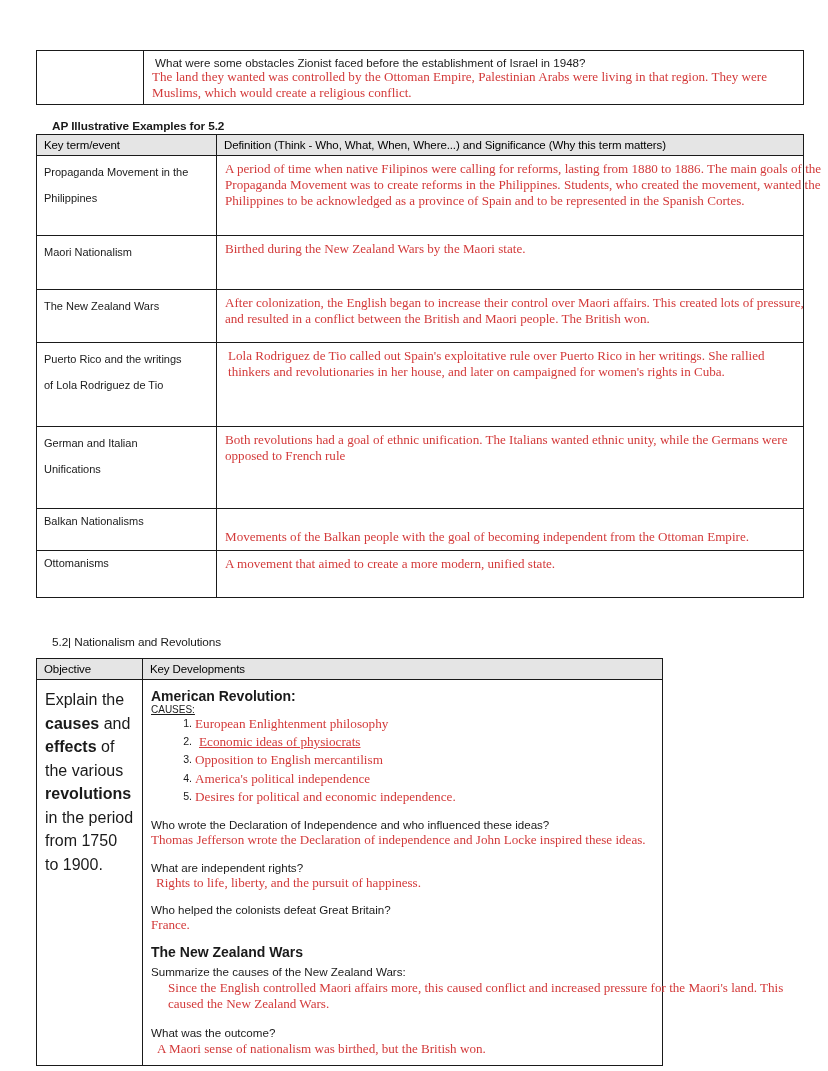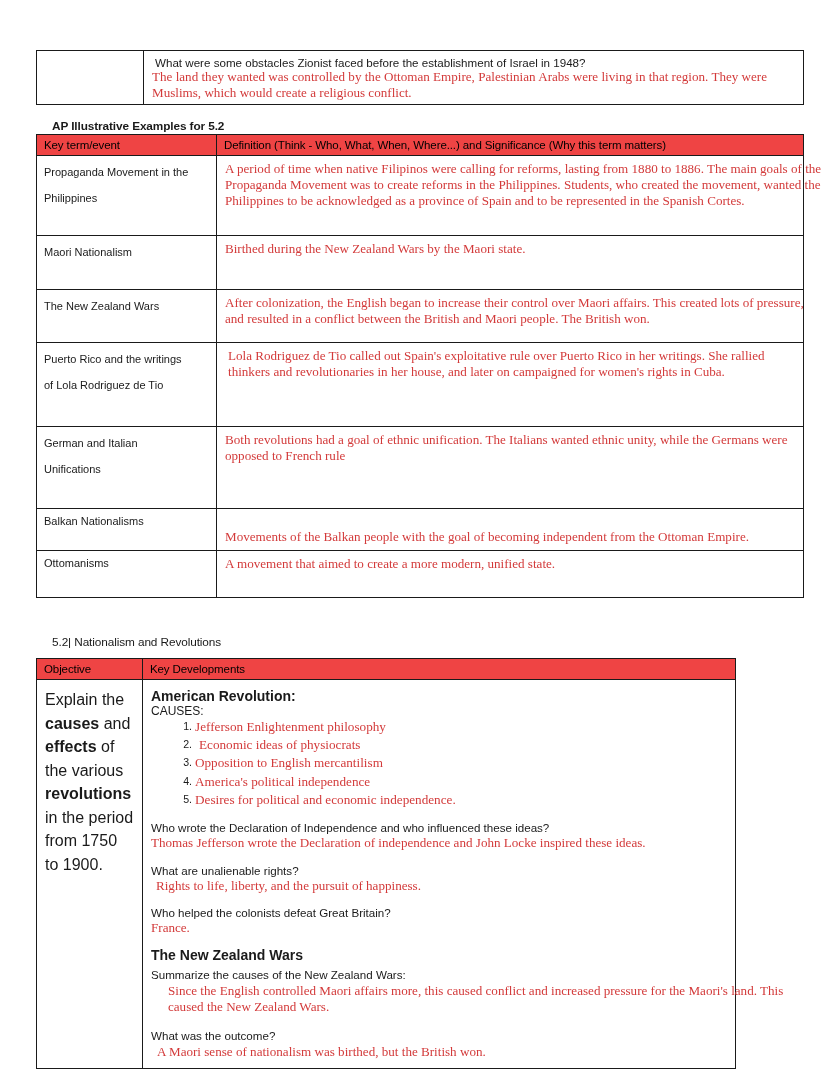--- a/index.html
+++ b/index.html
@@ -25,21 +25,21 @@
     background: #fff;
   }
   .doc-table td, .doc-table th {
     border: 1.3px solid #1a1a1a;
     vertical-align: top;
     padding: 4px 6px 4px 7px;
     font-weight: normal;
     text-align: left;
   }
   .hdr-cell {
-    background: #ef4444;
+    background: #e5e5e5;
     font-weight: bold;
     font-size: 11.5px;
     letter-spacing: -0.1px;
     padding-top: 8px;
     padding-bottom: 8px;
     vertical-align: middle;
   }
 
   
   .q {           
@@ -79,44 +79,44 @@
   #t-carry .q  { padding-left: 3px; }
   #t-carry .ans { margin-top: -1px; }
 
   
   #t-examples { left: 36px; top: 134px; width: 768px; }
   #t-examples col.c1 { width: 180px; }
   #t-examples .def-cell { padding-top: 5px; padding-left: 8px; }
   #t-examples .def-cell .ans { white-space: normal; }
 
   
-  #t-dev { left: 36px; top: 658px; width: 700px; }
+  #t-dev { left: 36px; top: 658px; width: 627px; }
   #t-dev col.d1 { width: 106px; }
   #t-dev .obj-cell { padding: 8px 8px 8px 8px; }
   #t-dev .obj-cell .q { line-height: 1.47; font-size: 16px; }
   #t-dev .dev-cell { padding: 8px 6px 8px 8px; }
 
   .blk-title { font-weight: bold; font-size: 14px; color: #1a1a1a; }
-  .causes-label { font-size: 12px; color: #1a1a1a; }
+  .causes-label { font-size: 10px; color: #1a1a1a; text-decoration: underline; }
 
   ol.causes {
     margin: 0 0 0 0;
     padding-left: 44px;
     list-style: decimal;
   }
   ol.causes li {
     font-family: "Liberation Sans", sans-serif;
     font-size: 10.6px;
     color: #1a1a1a;
     line-height: 1.08;
     margin: 0;
     padding: 0 0 2px 0;
   }
   ol.causes li .ans { font-size: 13.2px; position: relative; top: 1px; }
-  ol.causes li.indent .ans { padding-left: 4px; }
+  ol.causes li.indent .ans { padding-left: 4px; text-decoration: underline; }
 
   .qa-block { margin-top: 11px; }
   .qa-block .q { display: block; }
   .qa-block .ans { display: block; }
   .qa-block .ans.indent { padding-left: 5px; }
   .inline-ans { display: inline; padding-left: 6px; }
 </style>
 </head>
 <body>
 
@@ -231,34 +231,34 @@
       <td class="obj-cell">
         <div class="q"><span>Explain the </span><b>causes</b><span> and </span><b>effects</b><span> of the various </span><b>revolutions</b><span> in the period from 1750 to 1900.</span></div>
       </td>
 
       <td class="dev-cell">
 
         <div class="blk-title">American Revolution:</div>
         <div class="causes-label">CAUSES:</div>
 
         <ol class="causes">
-          <li><span class="ans">Jefferson Enlightenment philosophy</span></li>
+          <li><span class="ans">European Enlightenment philosophy</span></li>
           <li class="indent"><span class="ans">Economic ideas of physiocrats</span></li>
           <li><span class="ans">Opposition to English mercantilism</span></li>
           <li><span class="ans">America's political independence</span></li>
           <li><span class="ans">Desires for political and economic independence.</span></li>
         </ol>
 
         <div class="qa-block">
           <span class="q">Who wrote the Declaration of Independence and who influenced these ideas?</span>
           <span class="ans">Thomas Jefferson wrote the Declaration of independence and John Locke inspired these ideas.</span>
         </div>
 
         <div class="qa-block">
-          <span class="q">What are unalienable rights?</span>
+          <span class="q">What are independent rights?</span>
           <span class="ans indent">Rights to life, liberty, and the pursuit of happiness.</span>
         </div>
 
         <div class="qa-block">
           <span class="q">Who helped the colonists defeat Great Britain?</span>
           <span class="ans">France.</span>
         </div>
 
         <div class="qa-block">
           <div class="blk-title">The New Zealand Wars</div>

